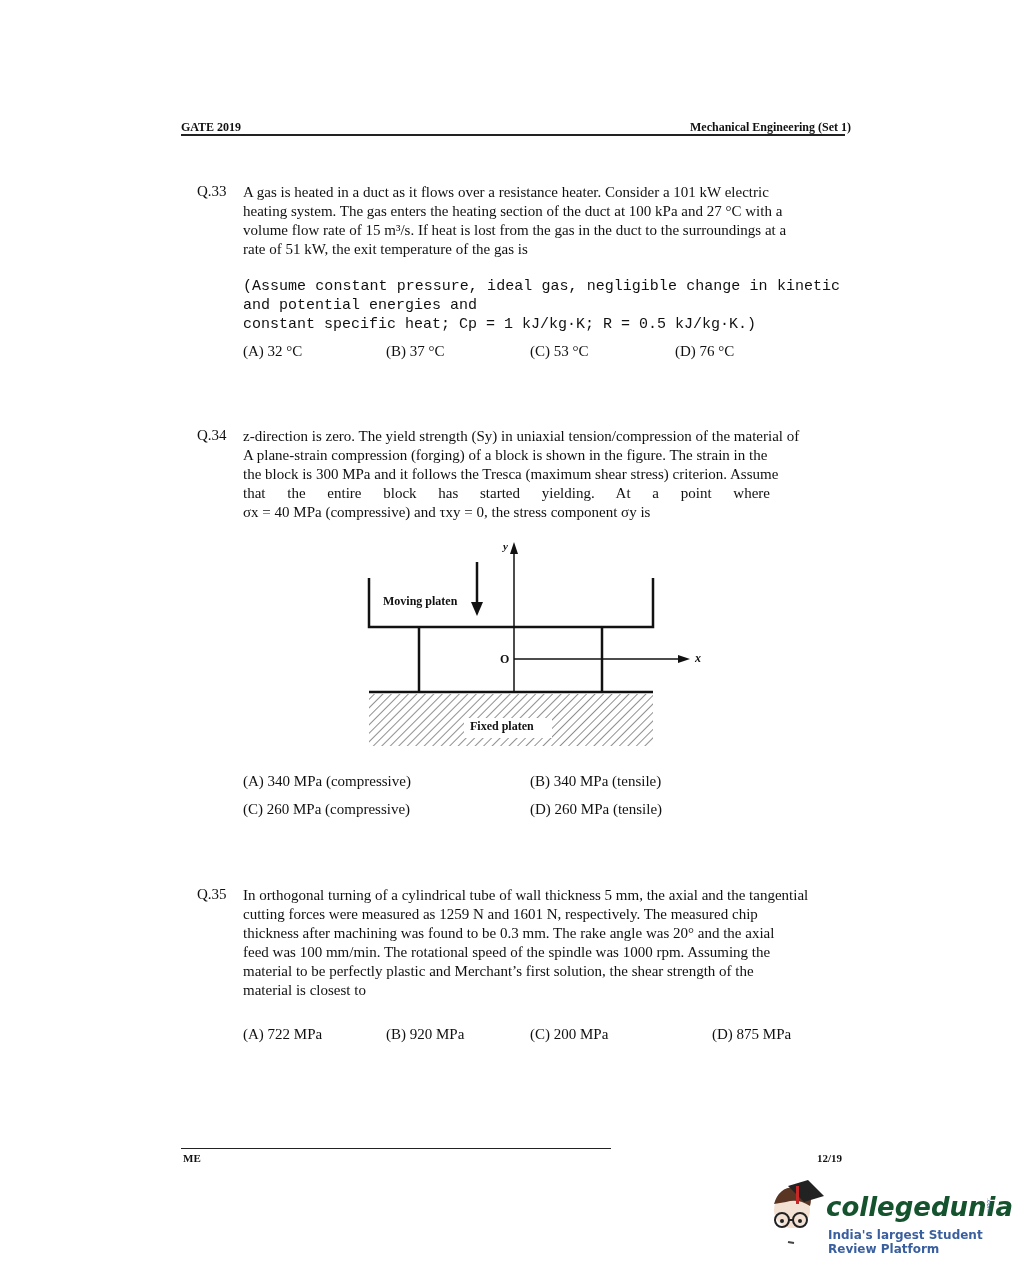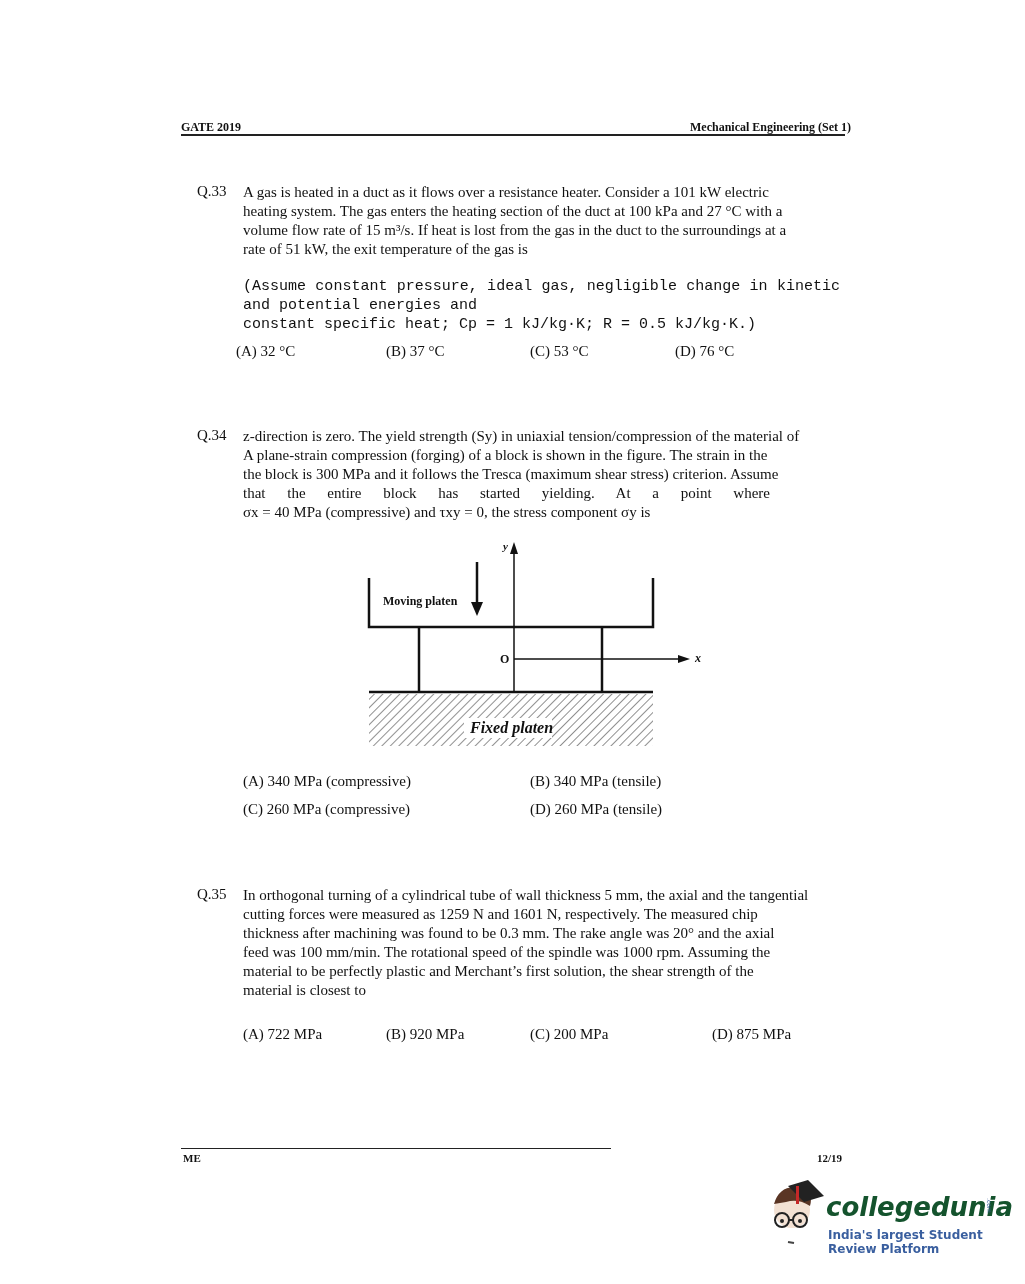--- a/index.html
+++ b/index.html
@@ -27,21 +27,21 @@
   <div class="abs qtext" style="left:243px; top:183px;">
     <div>A gas is heated in a duct as it flows over a resistance heater.  Consider a 101 kW electric</div>
     <div>heating system.  The gas enters the heating section of the duct at 100 kPa and 27 °C with a</div>
     <div>volume flow rate of 15 m³/s.  If heat is lost from the gas in the duct to the surroundings at a</div>
     <div>rate of 51 kW, the exit temperature of the gas is</div>
   </div>
   <div class="abs qtext" style="left:243px; top:277px;font-family:Liberation Mono, monospace;">
     <div>(Assume constant pressure, ideal gas, negligible change in kinetic and potential energies and</div>
     <div>constant specific heat; Cp = 1 kJ/kg·K; R = 0.5 kJ/kg·K.)</div>
   </div>
-  <div class="abs opt" style="left:236px; top:343px;">(A) 32 °C</div>
+  <div class="abs opt" style="left:243px; top:343px;">(A) 32 °C</div>
   <div class="abs opt" style="left:386px; top:343px;">(B) 37 °C</div>
   <div class="abs opt" style="left:530px; top:343px;">(C)  53 °C</div>
   <div class="abs opt" style="left:675px; top:343px;">(D)  76 °C</div>
 </div>
 
 <div>
   <div class="abs qnum" style="left:197px; top:427px;">Q.34</div>
   <div class="abs qtext" style="left:243px; top:427px;">
     <div>z-direction is zero. The yield strength (Sy) in uniaxial tension/compression of the material of</div>
     <div>A plane-strain compression (forging) of a block is shown in the figure. The strain in the</div>
@@ -69,21 +69,21 @@
     <line x1="154" y1="154" x2="154" y2="12" stroke="#111" stroke-width="1.5"></line>
     <polygon points="150,16 154,4 158,16" fill="#111"></polygon>
 
     <line x1="154" y1="121" x2="322" y2="121" stroke="#111" stroke-width="1.5"></line>
     <polygon points="318,117 330,121 318,125" fill="#111"></polygon>
 
     <line x1="117" y1="24" x2="117" y2="68" stroke="#111" stroke-width="2.5"></line>
     <polygon points="111,64 117,78 123,64" fill="#111"></polygon>
   </svg>
   <div class="abs" style="left:383px; top:594px; font-size:12px; font-weight:bold;">Moving platen</div>
-  <div class="abs" style="left:470px; top:719px; font-size:16px; font-weight:bold;font-style:italic;">Fixed platen</div>
+  <div class="abs" style="left:470px; top:719px; font-size:12px; font-weight:bold;">Fixed platen</div>
   <div class="abs" style="left:500px; top:652px; font-size:12px; font-weight:bold;">O</div>
   <div class="abs" style="left:695px; top:651px; font-size:12px; font-weight:bold; font-style:italic;">x</div>
   <div class="abs" style="left:503px; top:540px; font-size:11px; font-weight:bold; font-style:italic;">y</div>
 
   <div class="abs opt" style="left:243px; top:773px;">(A) 340 MPa (compressive)</div>
   <div class="abs opt" style="left:530px; top:773px;">(B) 340 MPa (tensile)</div>
   <div class="abs opt" style="left:243px; top:801px;">(C) 260 MPa (compressive)</div>
   <div class="abs opt" style="left:530px; top:801px;">(D) 260 MPa (tensile)</div>
 </div>
 

